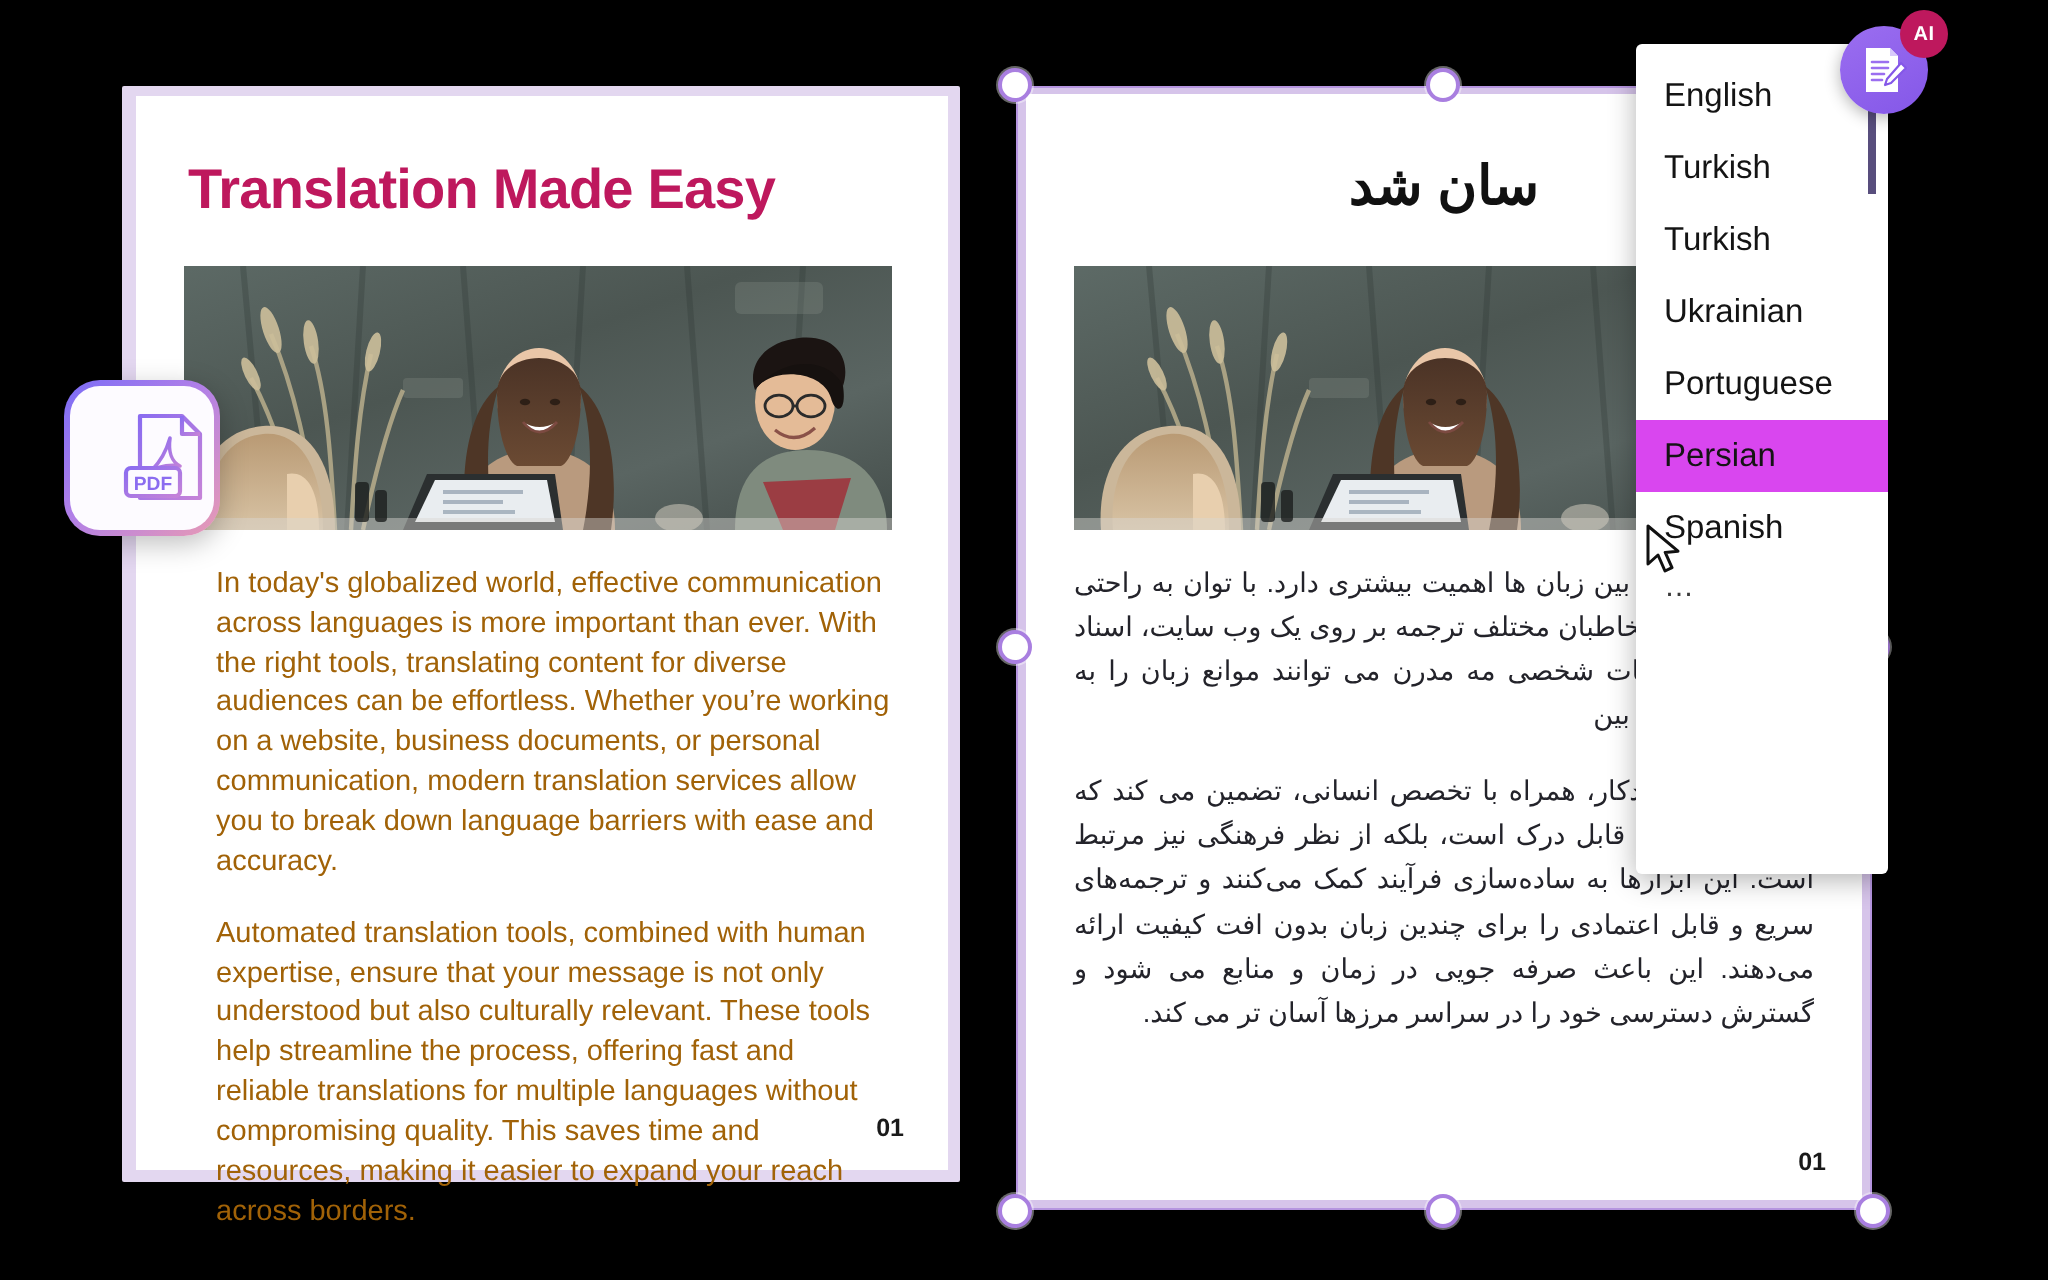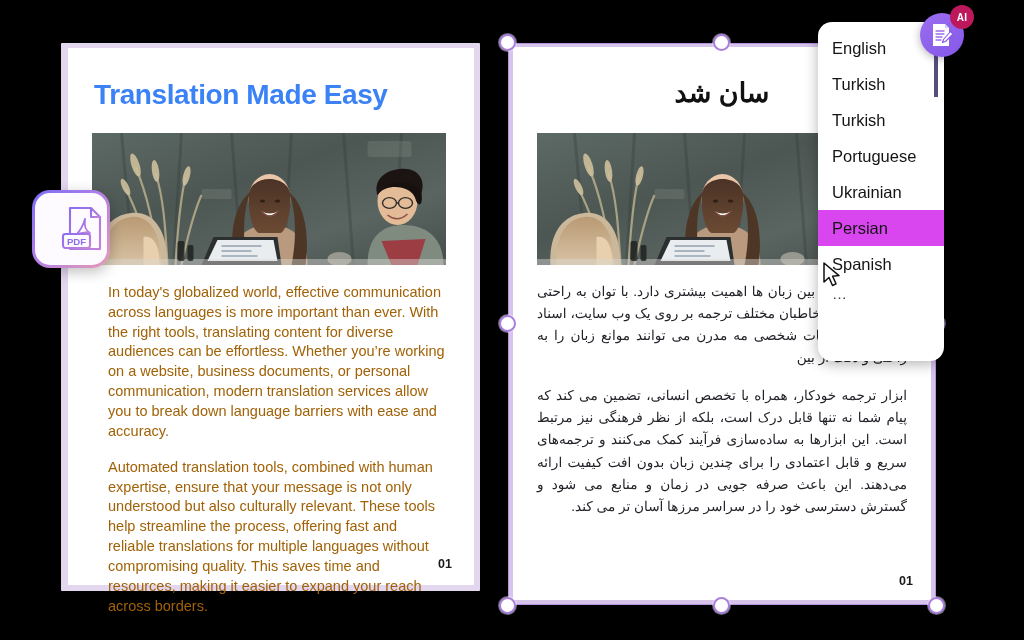--- a/index.html
+++ b/index.html
@@ -19,21 +19,21 @@
     padding: 5px 6px 6px 7px;
     border-radius: 1px;
   }
   .page-left-inner {
     width: 100%; height: 100%;
     background: #ffffff;
     position: relative;
     padding: 32px 28px 0 24px;
   }
   .title-en {
-    font-size: 28px; font-weight: 700; color: #3b82f6;
+    font-size: 28px; font-weight: 700; color: #be185d;
     letter-spacing: -0.4px; line-height: 1.1;
     margin: 0 0 22px 2px;
   }
   .photo {
     width: 100%; height: 132px;
     position: relative; overflow: hidden;
     background: #55605c;
   }
   .photo-inner { position: absolute; inset: 0; }
   .para-en {
@@ -86,23 +86,23 @@
   .handle {
     position: absolute; width: 17px; height: 17px;
     border-radius: 50%; background: #ffffff;
     border: 2px solid #a97fe0;
     box-shadow: 0 0 0 1px rgba(255,255,255,.4);
   }
 
   
   .dropdown {
     position: absolute; left: 818px; top: 22px;
-    width: 126px; height: 339px;
+    width: 126px; height: 415px;
     background: #ffffff;
-    border-radius: 14px;
+    border-radius: 3px;
     box-shadow: 0 3px 14px rgba(0,0,0,.30);
     padding: 8px 0 6px 0;
     z-index: 40;
   }
   .dd-item {
     height: 36px; line-height: 36px;
     padding-left: 14px;
     font-size: 16.5px; color: #141414;
     white-space: nowrap;
   }
@@ -388,22 +388,22 @@
     <div class="handle" style="right:-9px; top:50%; margin-top:-9px;"></div>
     <div class="handle" style="left:-9px;  bottom:-9px;"></div>
     <div class="handle" style="left:50%; margin-left:-9px; bottom:-9px;"></div>
     <div class="handle" style="right:-9px; bottom:-9px;"></div>
   </div>
 
   <div class="dropdown">
     <div class="dd-item">English</div>
     <div class="dd-item">Turkish</div>
     <div class="dd-item">Turkish</div>
+    <div class="dd-item">Ukrainian</div>
     <div class="dd-item">Portuguese</div>
-    <div class="dd-item">Ukrainian</div>
     <div class="dd-item sel">Persian</div>
     <div class="dd-item">Spanish</div>
     <div class="dd-item more">…</div>
   </div>
 
   <div class="cursor">
     <svg width="20" height="26" viewBox="0 0 20 26">
       <path d="M2 1 L2 20 L7 15.5 L10.5 23.5 L14 21.8 L10.6 14.2 L17 13.6 Z" fill="#ffffff" stroke="#111111" stroke-width="1.5" stroke-linejoin="round"></path>
     </svg>
   </div>

